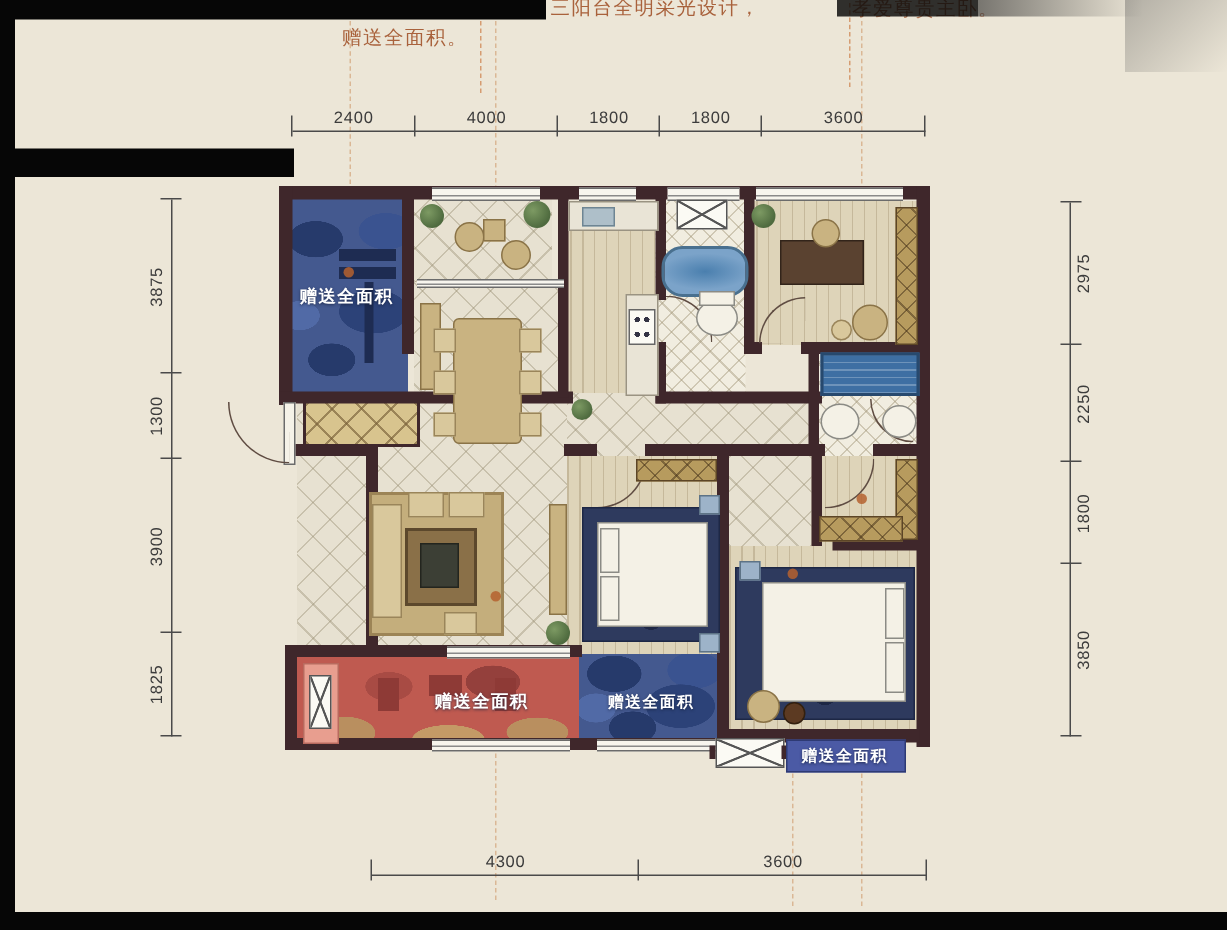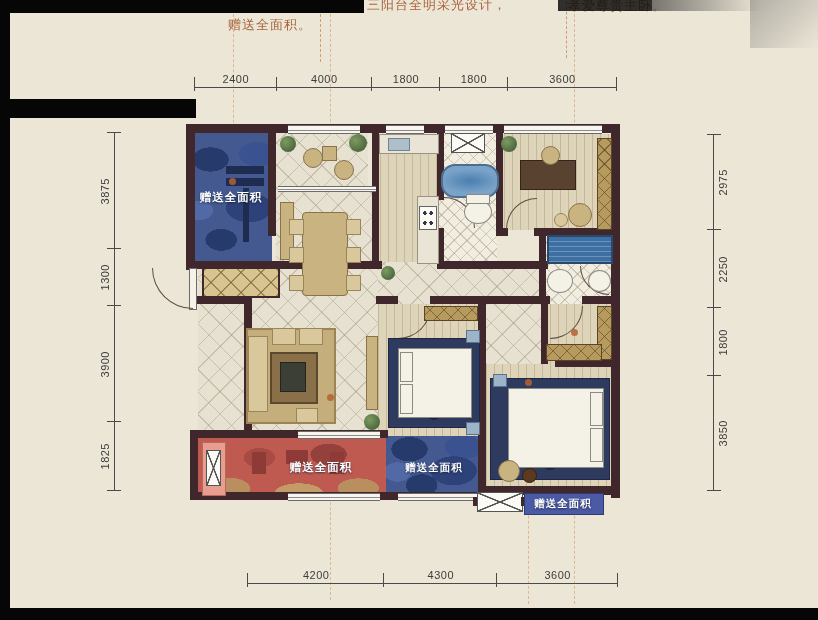--- a/index.html
+++ b/index.html
@@ -274,23 +274,20 @@
       </div>
     <div class="seg" style="flex-grow:1800;">
         <span class="num">1800</span>
       </div>
     <div class="seg" style="flex-grow:3600;">
         <span class="num">3600</span>
       </div>
   </div>
 
   <div class="dimh" style="left:248px;top:566px;width:370px;">
-    <div class="seg" style="flex-grow:4200;">
-        <span class="num">4200</span>
-      </div>
     <div class="seg" style="flex-grow:3300;">
         <span class="num">4300</span>
       </div>
     <div class="seg" style="flex-grow:3600;">
         <span class="num">3600</span>
       </div>
   </div>
 
   <div class="dimv dim-left" style="left:96px;top:133px;height:358px;">
     <div class="seg" style="flex-grow:3875;">

